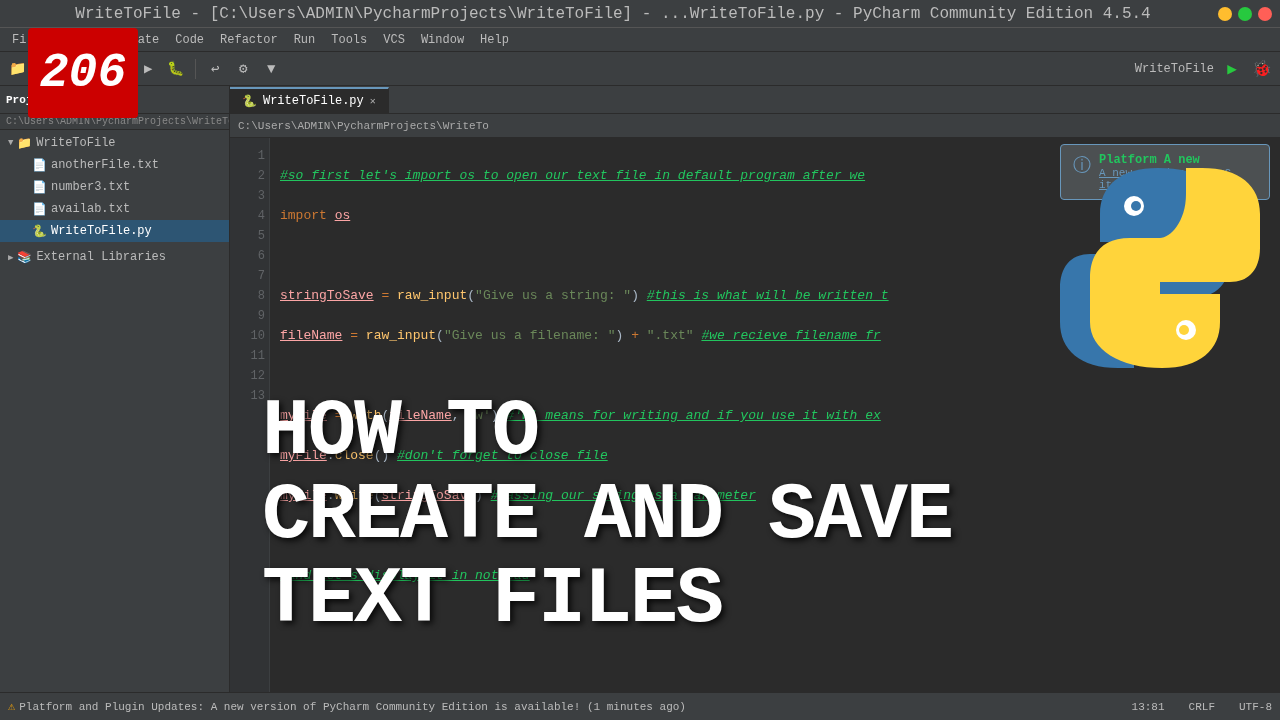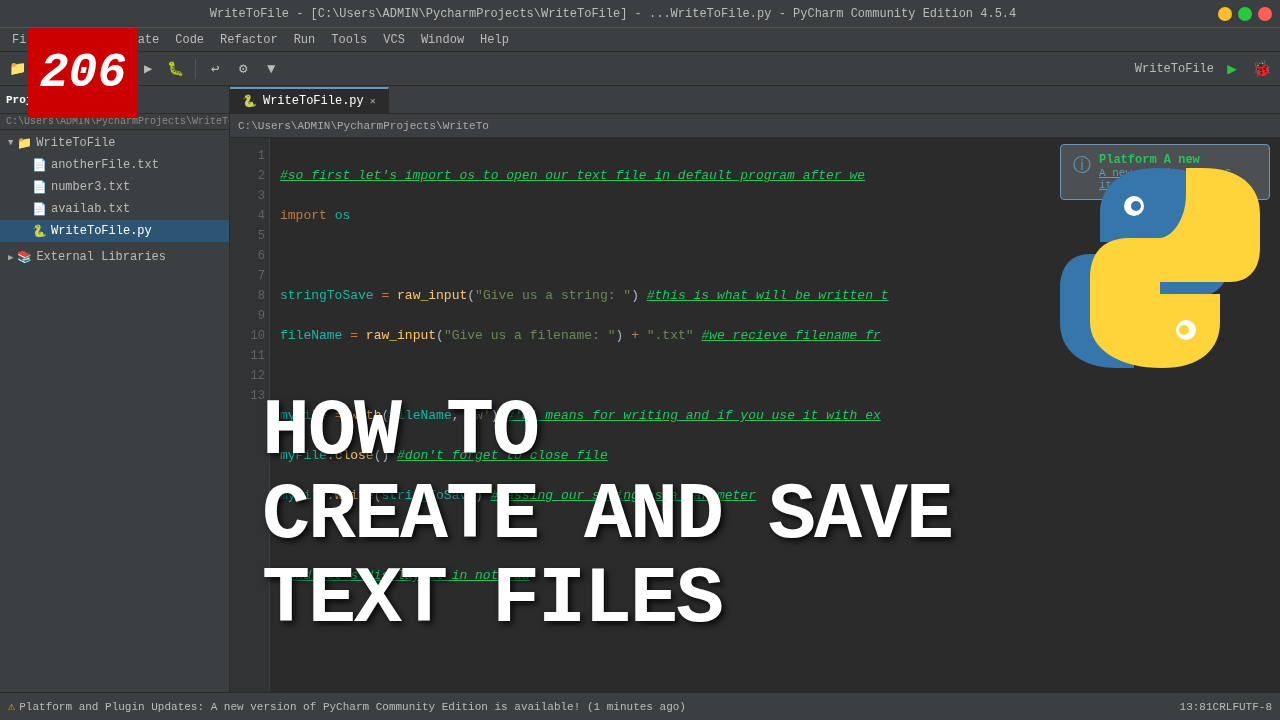--- a/index.html
+++ b/index.html
@@ -9,21 +9,21 @@
     #titlebar {
       background: #3c3f41;
       height: 28px;
       display: flex;
       align-items: center;
       padding: 0 8px;
       font-size: 12px;
       color: #bbbbbb;
       border-bottom: 1px solid #555;
     }
-    #titlebar-title { flex: 1; text-align: center; font-size: 12px; }
+    #titlebar-title { flex: 1; text-align: center; font-size: 16px; }
     #titlebar-controls { display: flex; gap: 6px; margin-left: auto; }
     .title-btn { width: 14px; height: 14px; border-radius: 50%; cursor: pointer; font-size: 9px; display: flex; align-items: center; justify-content: center; color: transparent; }
     .title-btn.minimize { background: #ffbd2e; }
     .title-btn.maximize { background: #27c93f; }
     .title-btn.close { background: #ff5f57; }
 
     
     #menubar {
       background: #3c3f41;
       height: 24px;
@@ -153,21 +153,21 @@
       line-height: 20px;
       color: #a9b7c6;
       white-space: pre;
       overflow: hidden;
     }
     .code-line { display: block; line-height: 20px; min-height: 20px; }
     .kw { color: #cc7832; }
     .fn { color: #ffc66d; }
     .str { color: #6a8759; }
     .comment { color: #22c55e; font-style: italic; text-decoration: underline; }
-    .var { color: #14b8a6; }
+    .var { color: #fca5a5; text-decoration: underline; }
     .punc { color: #cc7832; }
     .cursor-line { background: #323232; }
 
     
     #notification {
       position: absolute;
       top: 6px;
       right: 10px;
       background: #4c5052;
       border: 1px solid #6897bb;
@@ -239,21 +239,21 @@
       height: 28px;
       display: flex;
       align-items: center;
       padding: 0 8px;
       font-size: 11px;
       color: #bbbbbb;
       border-top: 1px solid #2b2b2b;
       gap: 16px;
     }
     .status-left { display: flex; align-items: center; gap: 4px; flex: 1; }
-    .status-right { display: flex; align-items: center; gap: 0; }
+    .status-right { display: flex; align-items: center; gap: 24px; }
     .status-warning { color: #f0a30a; font-size: 12px; }
 
     
     #pathbar {
       background: #3c3f41;
       height: 24px;
       display: flex;
       align-items: center;
       padding: 0 8px;
       font-size: 11px;

